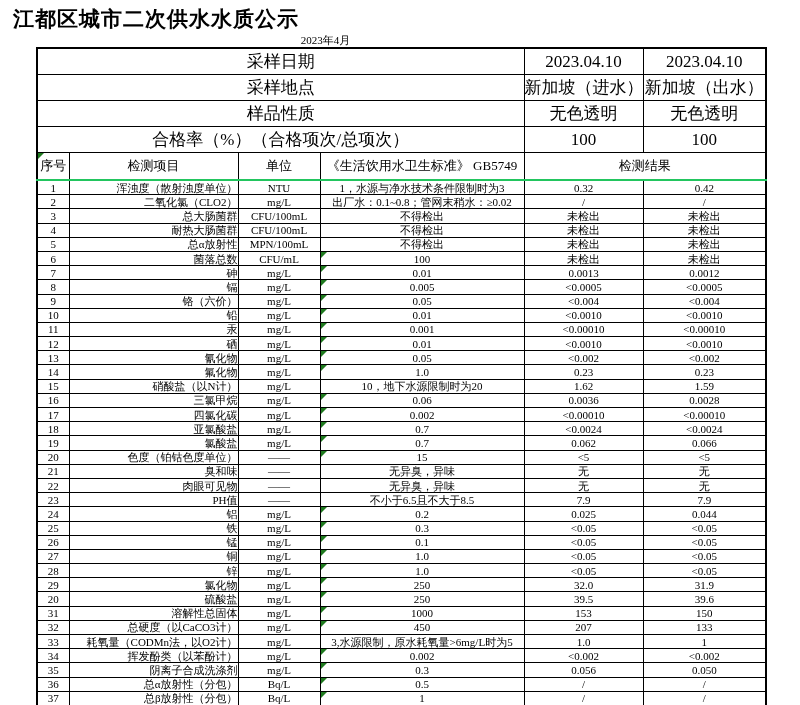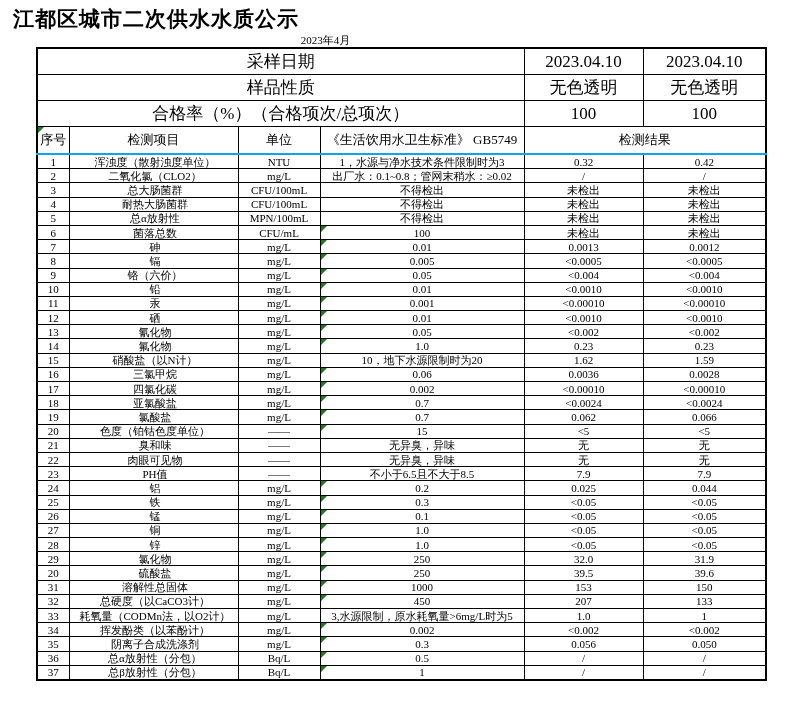--- a/index.html
+++ b/index.html
@@ -22,23 +22,23 @@
   table.main{
     position:absolute;top:47px;left:36px;width:729px;
     border-collapse:collapse;table-layout:fixed;
     border:2px solid #000;
   }
   td,th{
     border:1px solid #000;padding:0;margin:0;text-align:center;
     font-weight:normal;overflow:hidden;white-space:nowrap;vertical-align:middle;
   }
   .info-row td{height:25px;font-size:17px;}
-  .col-header-row th{height:26px;font-size:13px;border-bottom:2px solid #0ea5e9;margin-left:7px;}
+  .col-header-row th{height:26px;font-size:13px;border-bottom:2px solid #22c55e;margin-left:7px;}
   .data-row td{height:13.2px;font-size:11px;line-height:12px;}
-  .data-row td.item{text-align:center;padding-left:3px;}
+  .data-row td.item{text-align:right;padding-left:3px;}
   .cell-rel{position:relative;}
   .tri{
     position:absolute;top:0;left:0;width:0;height:0;
     border-top:6px solid #1f7a1f;border-right:6px solid transparent;
   }
 </style>
 </head>
 <body>
 
 <div class="title">江都区城市二次供水水质公示</div>
@@ -53,20 +53,25 @@
     <col style="width:119px">
     <col style="width:123px">
   </colgroup>
   <tbody id="info-body">
       <tr class="info-row">
         <td class="info-label" colspan="4">采样日期</td>
         <td class="info-val">2023.04.10</td>
         <td class="info-val">2023.04.10</td>
       </tr>
       <tr class="info-row">
+        <td class="info-label" colspan="4">采样地点</td>
+        <td class="info-val">新加坡（进水）</td>
+        <td class="info-val">新加坡（出水）</td>
+      </tr>
+      <tr class="info-row">
         <td class="info-label" colspan="4">样品性质</td>
         <td class="info-val">无色透明</td>
         <td class="info-val">无色透明</td>
       </tr>
       <tr class="info-row">
         <td class="info-label" colspan="4">合格率（%）（合格项次/总项次）</td>
         <td class="info-val">100</td>
         <td class="info-val">100</td>
       </tr>
     </tbody>

